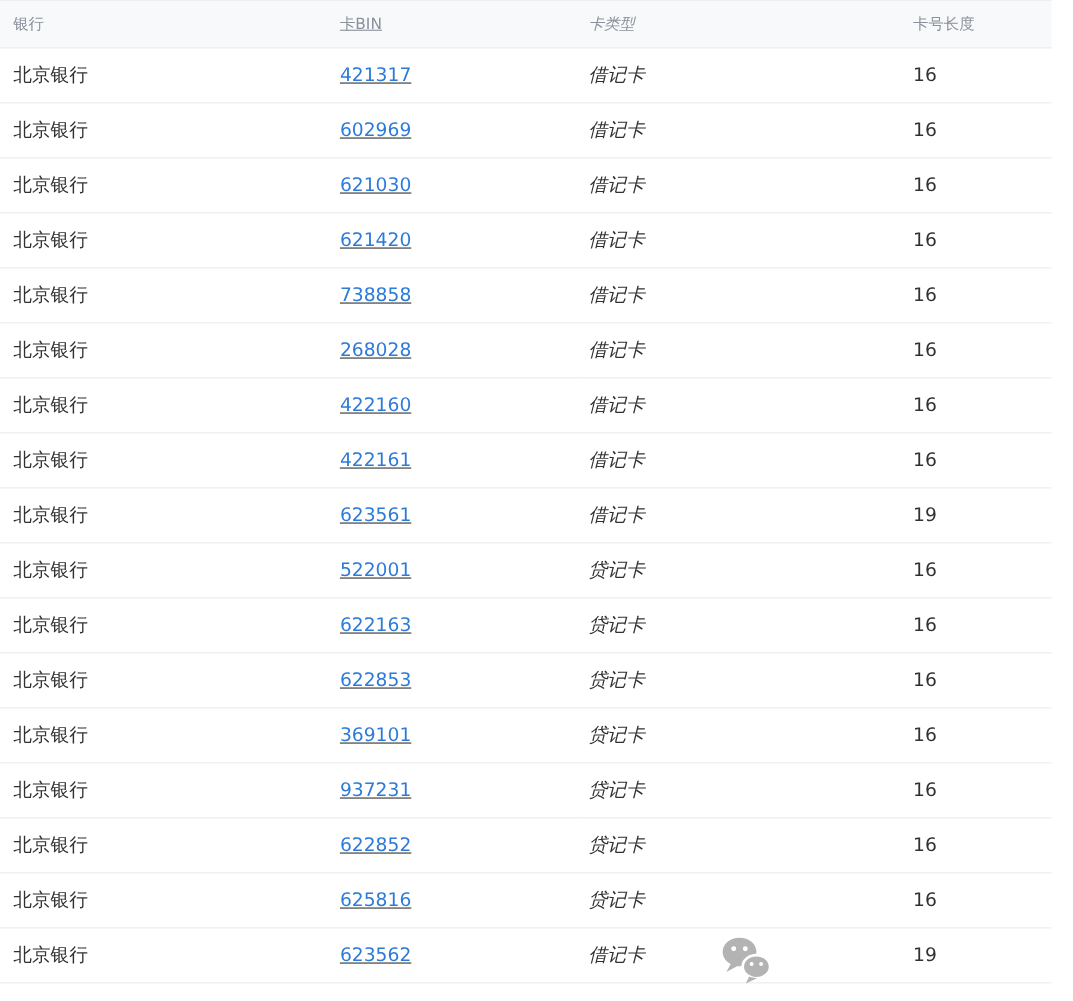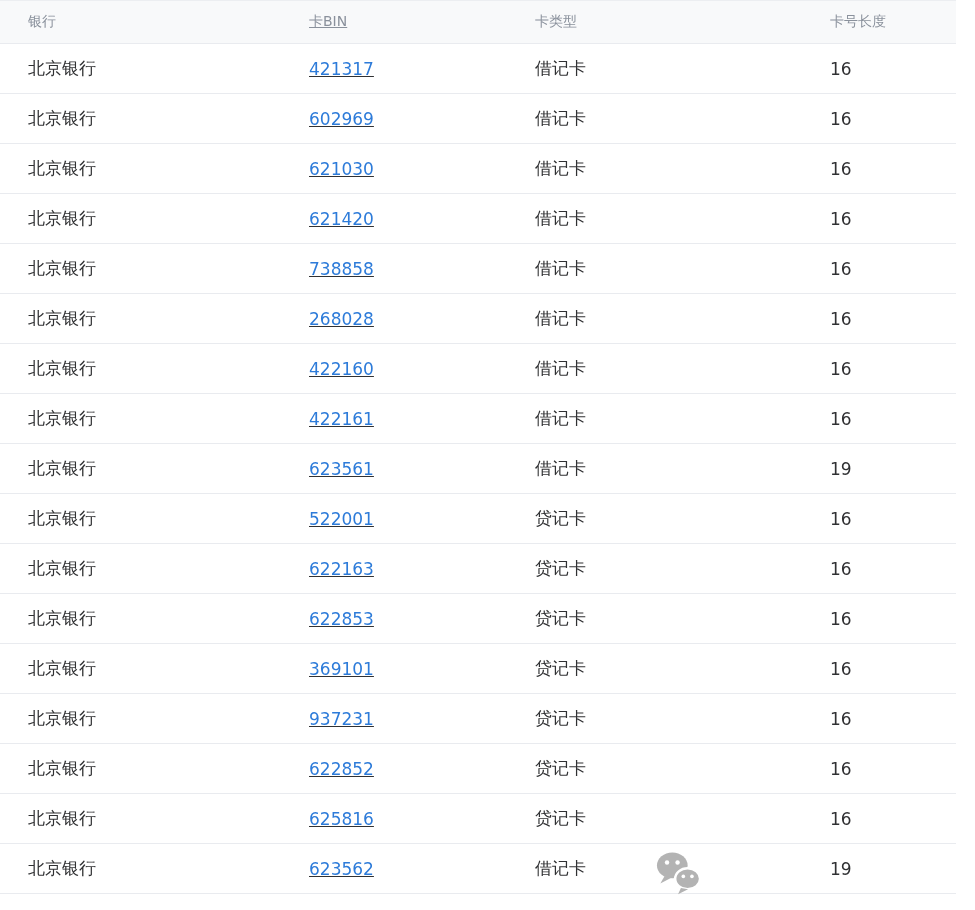--- a/index.html
+++ b/index.html
@@ -42,23 +42,23 @@
   }
   tbody td{
     height:50px;
     font-size:17px;
     color:var(--body-text);
     padding:0;
     border-bottom:1px solid var(--border);
     background:#fff;
     white-space:nowrap;
   }
-  th.col-bank, td.td-bank{padding-left:28px;}
+  th.col-bank, td.td-bank{padding-left:12px;}
   th.col-bin,  td.td-bin {padding-left:9px;text-decoration:underline;}
-  th.col-type, td.td-type{padding-left:10px;}
+  th.col-type, td.td-type{padding-left:10px;font-style:italic;}
   th.col-len,  td.td-len {text-align:left;padding-right:6px;}
   a.bin-link{
     color:var(--link);
     text-decoration:none;
     cursor:pointer;
   }
   .watermark{
     position:absolute;
     left:656px;
     top:850px;

